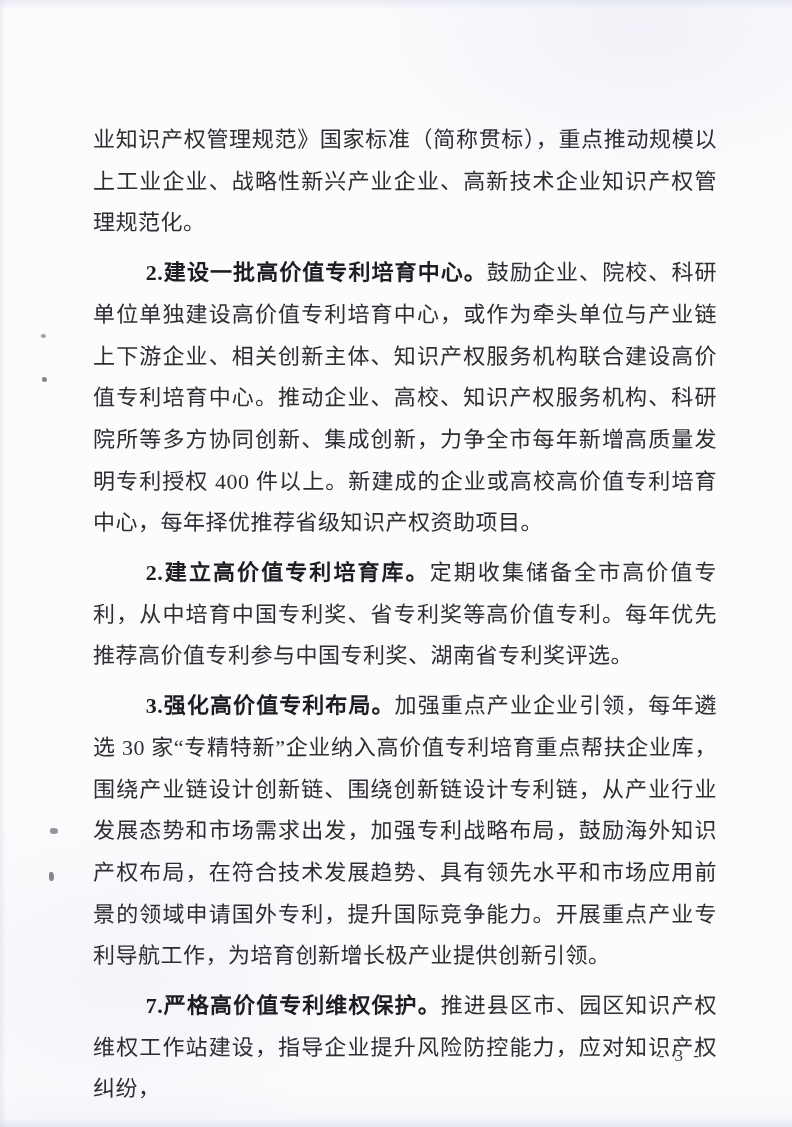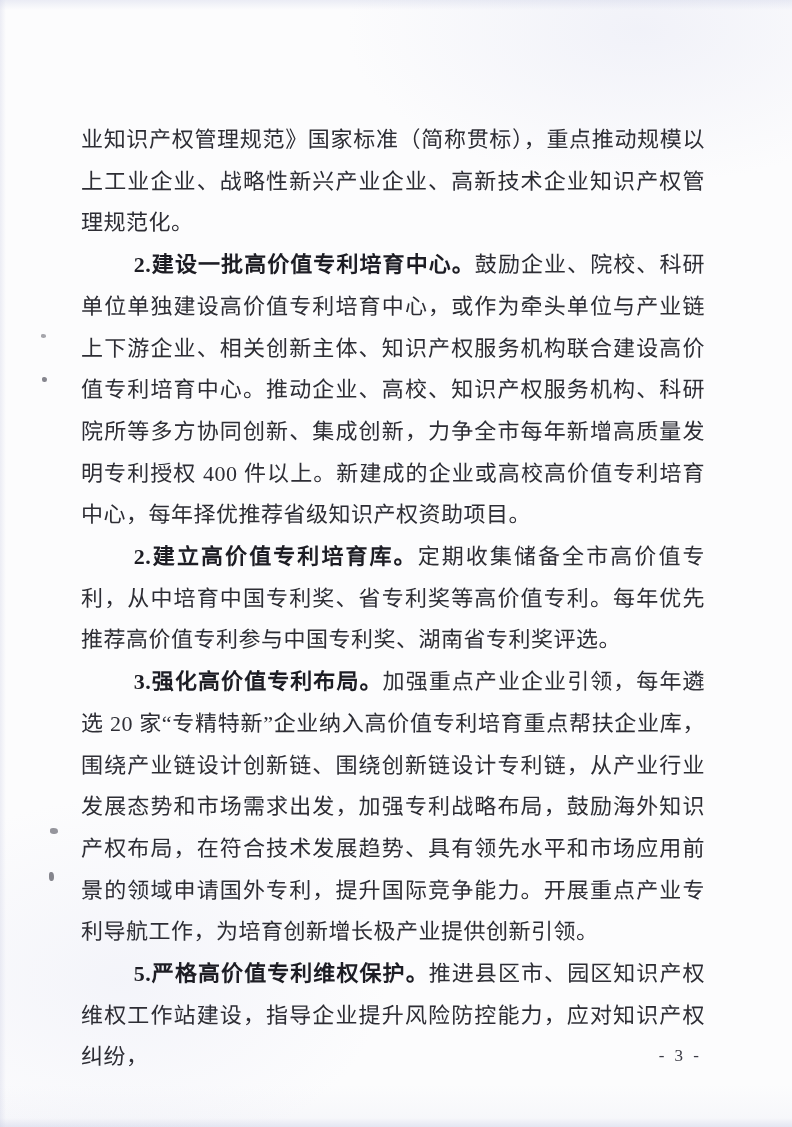--- a/index.html
+++ b/index.html
@@ -17,35 +17,36 @@
       linear-gradient(180deg, rgba(208,212,232,0.40) 0px, rgba(208,212,232,0.0) 10px),
       linear-gradient(0deg, rgba(198,203,228,0.45) 0px, rgba(208,212,232,0.12) 9px, rgba(208,212,232,0.0) 42px),
       linear-gradient(90deg, rgba(205,208,228,0.35) 0px, rgba(205,208,228,0.0) 6px),
       radial-gradient(420px 220px at 640px 30px, rgba(215,218,238,0.30), rgba(215,218,238,0) 70%),
       radial-gradient(380px 260px at 120px 980px, rgba(218,221,240,0.25), rgba(218,221,240,0) 70%),
       var(--paper, #fcfcfd);
     font-family: "Liberation Serif", "DejaVu Serif", serif;
   }
   .content {
     position: absolute;
-    left: 81px;
+    left: 93px;
     top: 119px;
     width: 624px;
   }
   .content p {
     margin: 0;
     font-size: 22px;
     line-height: 41.7px;
     letter-spacing: 0.5px;
     color: var(--ink, #2d2d34);
     text-align: justify;
     text-align-last: left;
   }
   .content p.indent {
     text-indent: 2.4em;
+    margin-top: 8px;
   }
   .para-heading {
     font-weight: 700;
     color: var(--ink-bold, #1d1d24);
   }
   .page-number {
     position: absolute;
     top: 1046px;
     right: 90px;
     font-size: 17px;
@@ -69,23 +70,23 @@
 <div class="page">
 
   <div class="content">
 
     <p><span>业知识产权管理规范》国家标准（简称贯标），重点推动规模以上工业企业、战略性新兴产业企业、高新技术企业知识产权管理规范化。</span></p>
 
     <p class="indent"><span class="para-heading">2.建设一批高价值专利培育中心。</span><span>鼓励企业、院校、科研单位单独建设高价值专利培育中心，或作为牵头单位与产业链上下游企业、相关创新主体、知识产权服务机构联合建设高价值专利培育中心。推动企业、高校、知识产权服务机构、科研院所等多方协同创新、集成创新，力争全市每年新增高质量发明专利授权 400 件以上。新建成的企业或高校高价值专利培育中心，每年择优推荐省级知识产权资助项目。</span></p>
 
     <p class="indent"><span class="para-heading">2.建立高价值专利培育库。</span><span>定期收集储备全市高价值专利，从中培育中国专利奖、省专利奖等高价值专利。每年优先推荐高价值专利参与中国专利奖、湖南省专利奖评选。</span></p>
 
-    <p class="indent"><span class="para-heading">3.强化高价值专利布局。</span><span>加强重点产业企业引领，每年遴选 20 家“专精特新”企业纳入高价值专利培育重点帮扶企业库，围绕产业链设计创新链、围绕创新链设计专利链，从产业行业发展态势和市场需求出发，加强专利战略布局，鼓励海外知识产权布局，在符合技术发展趋势、具有领先水平和市场应用前景的领域申请国外专利，提升国际竞争能力。开展重点产业专利导航工作，为培育创新增长极产业提供创新引领。</span></p>
+    <p class="indent"><span class="para-heading">3.强化高价值专利布局。</span><span>加强重点产业企业引领，每年遴选 30 家“专精特新”企业纳入高价值专利培育重点帮扶企业库，围绕产业链设计创新链、围绕创新链设计专利链，从产业行业发展态势和市场需求出发，加强专利战略布局，鼓励海外知识产权布局，在符合技术发展趋势、具有领先水平和市场应用前景的领域申请国外专利，提升国际竞争能力。开展重点产业专利导航工作，为培育创新增长极产业提供创新引领。</span></p>
 
-    <p class="indent"><span class="para-heading">5.严格高价值专利维权保护。</span><span>推进县区市、园区知识产权维权工作站建设，指导企业提升风险防控能力，应对知识产权纠纷，</span></p>
+    <p class="indent"><span class="para-heading">7.严格高价值专利维权保护。</span><span>推进县区市、园区知识产权维权工作站建设，指导企业提升风险防控能力，应对知识产权纠纷，</span></p>
 
   </div>
 
   <div class="page-number">- 3 -</div>
 
   <div class="speck a"></div>
   <div class="speck b"></div>
   <div class="speck c"></div>
   <div class="speck d"></div>
 

